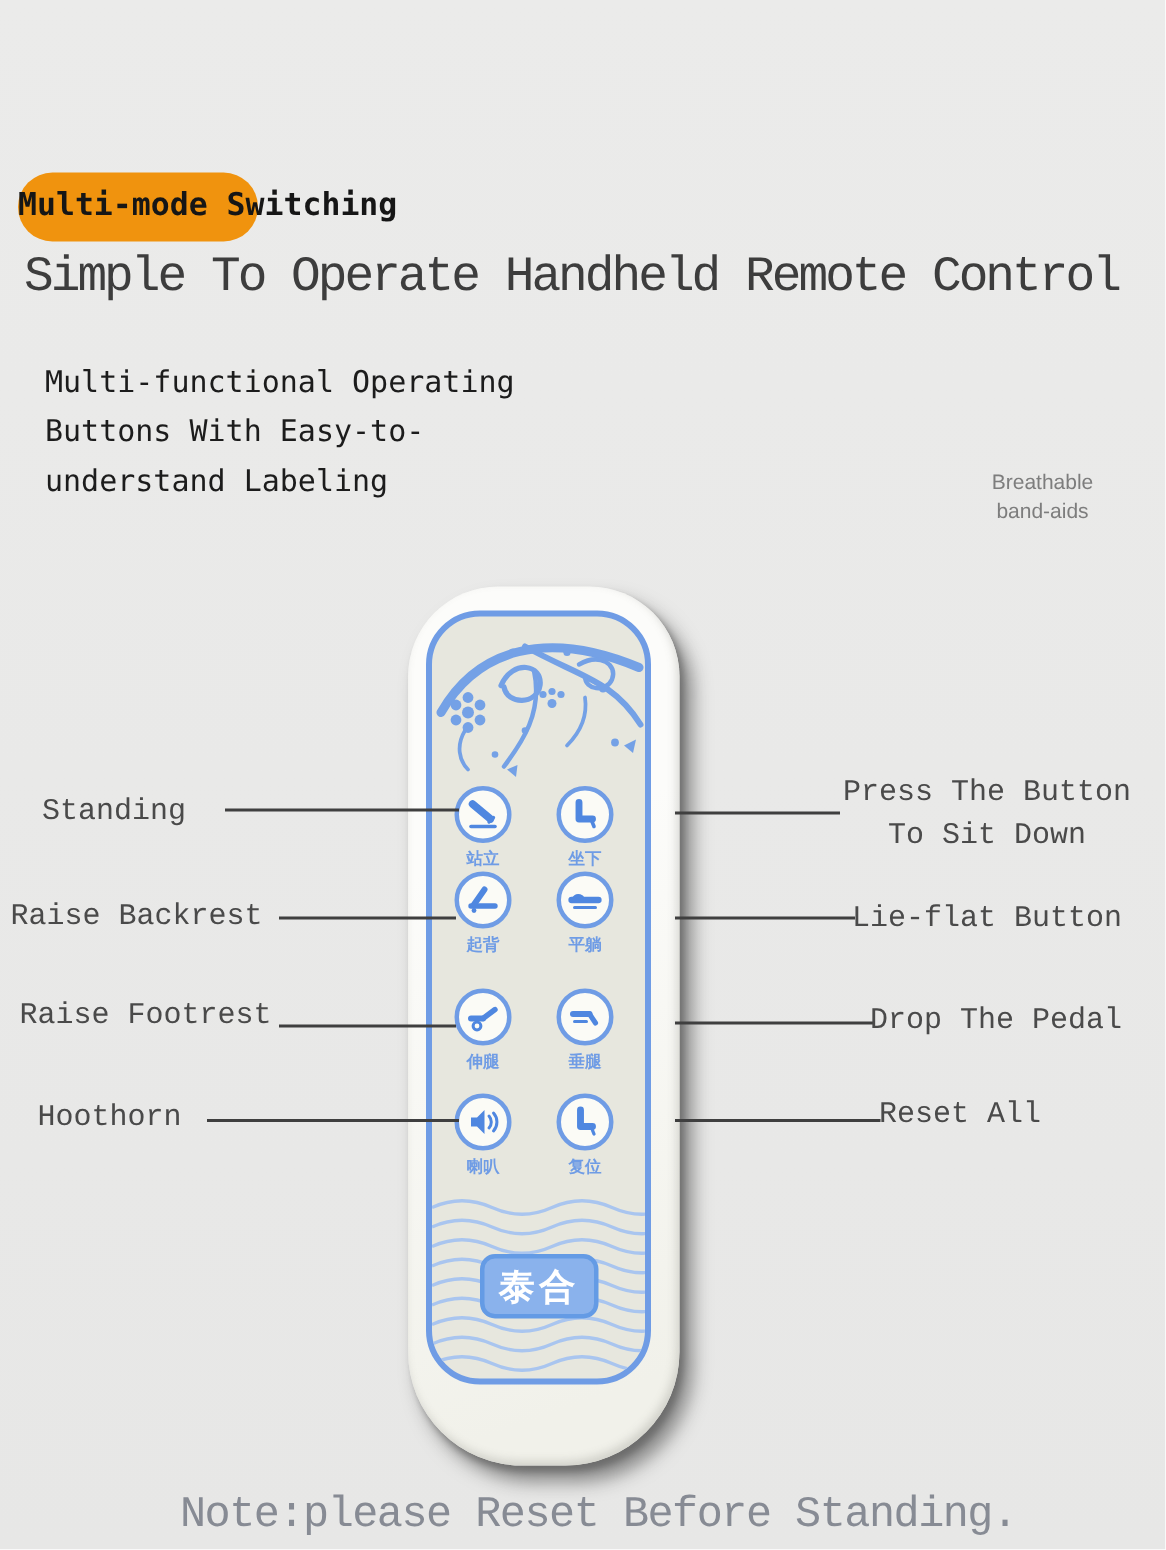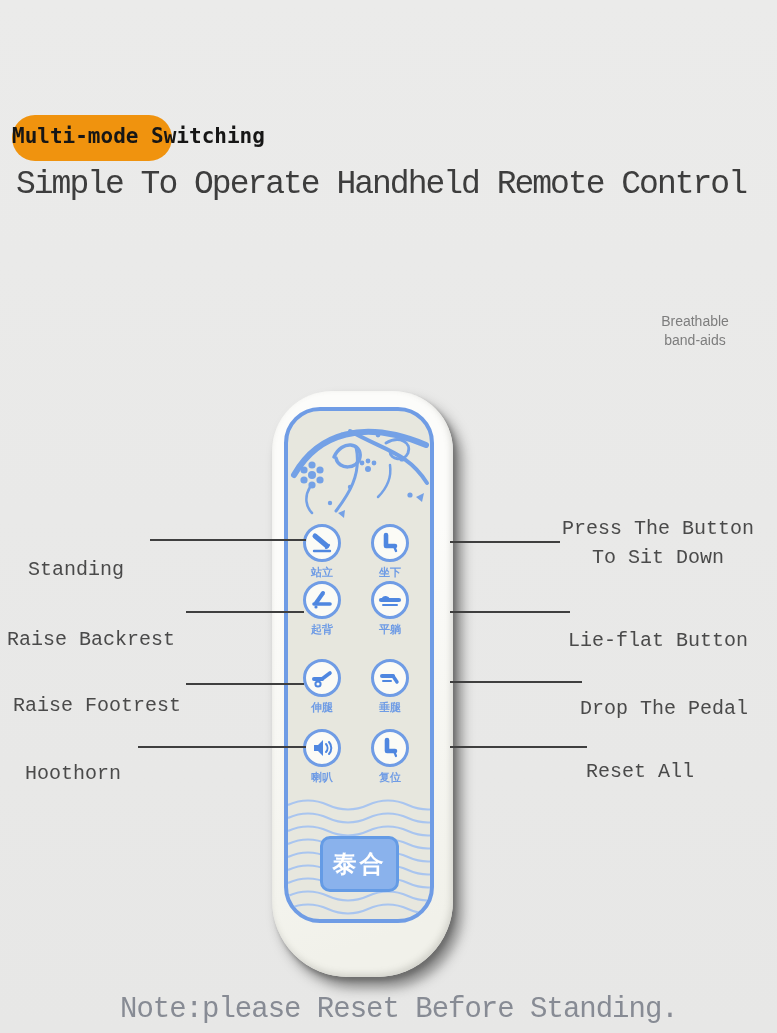--- a/index.html
+++ b/index.html
@@ -38,21 +38,21 @@
     box-shadow:8px 10px 12px 1px rgba(45,45,45,.5), 3px 4px 4px rgba(0,0,0,.25),
                inset -2px -3px 6px rgba(120,120,110,.25);
   }
   .remote-panel{
     position:absolute;left:12px;top:16px;width:150px;height:516px;box-sizing:border-box;
     border:4px solid #6f9ce5;border-radius:36px;background:#e7e7de;overflow:hidden;
   }
   .floral{position:absolute;left:2px;top:2px;}
   .waves{position:absolute;left:0px;bottom:0px;}
   .logo{
-    position:absolute;left:32px;top:425px;width:79px;height:56px;box-sizing:border-box;
+    position:absolute;left:32px;top:425px;width:79px;height:43px;box-sizing:border-box;
     background:#8ab2ec;border:3px solid #649be5;border-radius:10px;
     display:flex;align-items:center;justify-content:center;
     color:#ffffff;font-size:24px;font-weight:bold;letter-spacing:3px;
   }
   .rbtn{position:absolute;width:38px;height:38px;}
   .rbtn .circle{
     position:absolute;left:0;top:0;width:38px;height:38px;box-sizing:border-box;
     border:3px solid #6f9ce5;border-radius:50%;background:#fbfbf6;
     display:flex;align-items:center;justify-content:center;
   }
@@ -60,39 +60,44 @@
     position:absolute;left:-10px;top:41px;width:58px;text-align:center;
     font-size:11px;font-weight:bold;color:#6f9ce5;
   }
   
   .b-r1{top:133px;} .b-r2{top:190px;} .b-r3{top:268px;} .b-r4{top:338px;}
   .b-c1{left:31px;} .b-c2{left:99px;}
   
   .lead{position:absolute;height:2px;background:#3f3f3f;z-index:5;}
   .callout{
     position:absolute;white-space:nowrap;z-index:6;
-    font-family:"Liberation Mono",monospace;font-size:20px;letter-spacing:0px;color:#4a4a4a;margin-top:28px;
+    font-family:"Liberation Mono",monospace;font-size:20px;letter-spacing:0px;color:#4a4a4a;
   }
   .callout-2l{
     position:absolute;left:552px;top:514px;width:212px;text-align:center;z-index:6;
     font-family:"Liberation Mono",monospace;font-size:20px;line-height:29px;color:#4a4a4a;
   }
   .note{
     position:absolute;left:120px;top:993px;white-space:nowrap;
     font-family:"Liberation Mono",monospace;font-size:29px;letter-spacing:-1px;color:#878b94;
   }
 </style>
 </head>
 <body>
 
 <div class="canvas">
 
   <div class="badge"></div>
   <div class="badge-text">Multi-mode Switching</div>
   <div class="title">Simple To Operate Handheld Remote Control</div>
+  <div class="subtitle">
+    <div>Multi-functional Operating</div>
+    <div>Buttons With Easy-to-</div>
+    <div>understand Labeling</div>
+  </div>
   <div class="breathable">
     <div>Breathable</div>
     <div>band-aids</div>
   </div>
 
   <div class="remote">
     <div class="remote-body"></div>
     <div class="remote-panel">
 
       <svg class="floral" width="140" height="118" viewBox="0 0 140 118">

